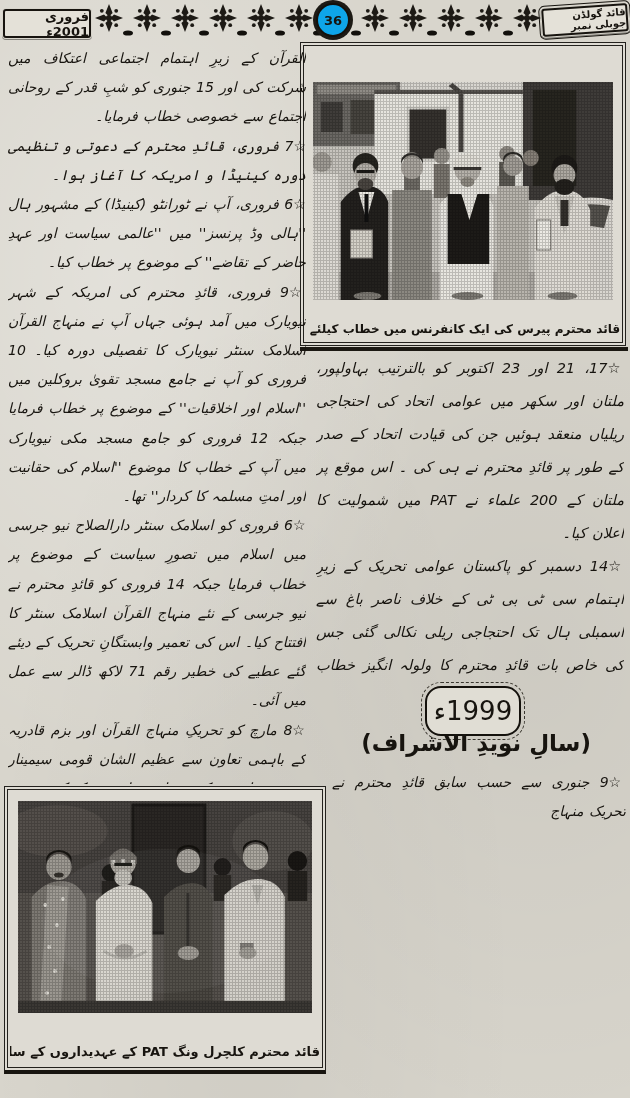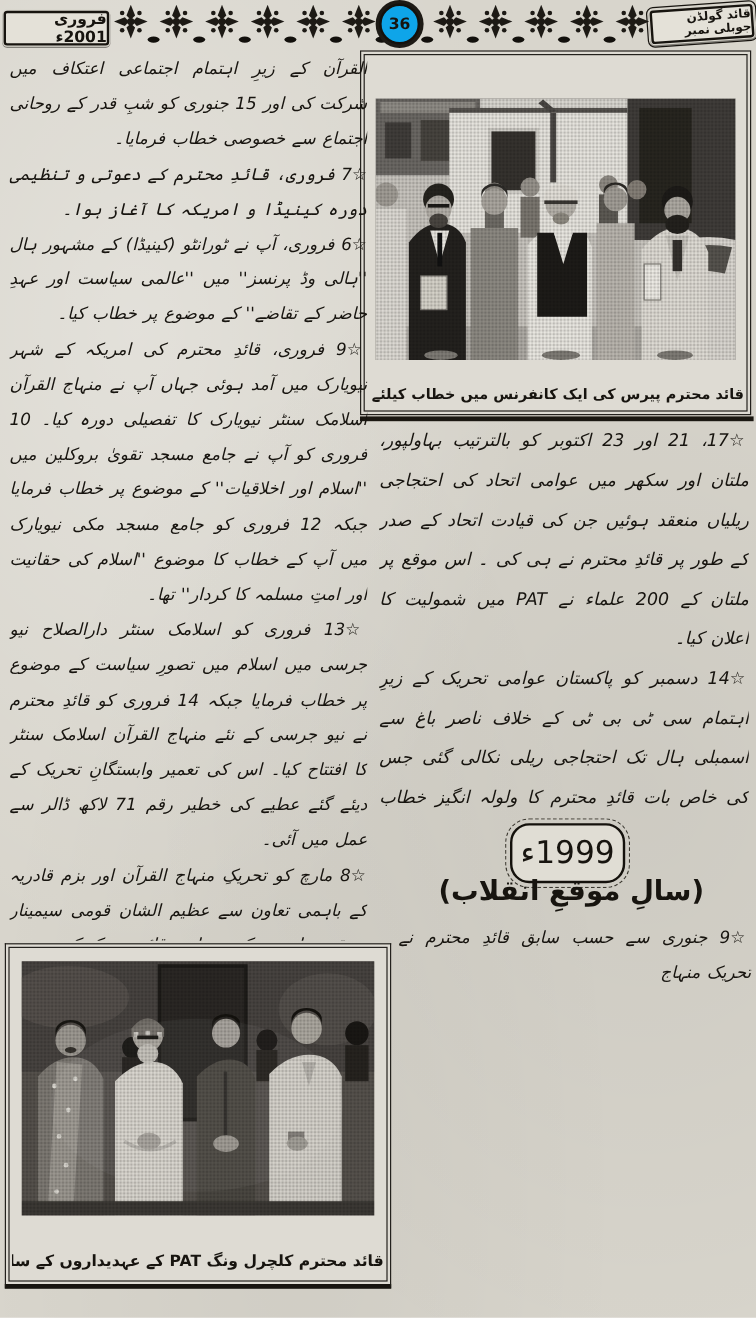--- a/index.html
+++ b/index.html
@@ -214,33 +214,33 @@
 
 <div class="abs urdu" id="right-text-top">
   <p class="para">☆17، 21 اور 23 اکتوبر کو بالترتیب بہاولپور، ملتان اور سکھر میں عوامی اتحاد کی احتجاجی ریلیاں منعقد ہوئیں جن کی قیادت اتحاد کے صدر کے طور پر قائدِ محترم نے ہی کی ۔ اس موقع پر ملتان کے 200 علماء نے PAT میں شمولیت کا اعلان کیا۔</p>
   <p class="para">☆14 دسمبر کو پاکستان عوامی تحریک کے زیرِ اہتمام سی ٹی بی ٹی کے خلاف ناصر باغ سے اسمبلی ہال تک احتجاجی ریلی نکالی گئی جس کی خاص بات قائدِ محترم کا ولولہ انگیز خطاب تھا۔</p>
 </div>
 
 <div class="abs" id="year-badge">
   <span>1999ء</span>
 </div>
 <div class="abs" id="year-subtitle">
-  <span>(سالِ موقعِ انقلاب)</span>
+  <span>(سالِ نویدِ الاشراف)</span>
 </div>
 
 <div class="abs urdu" id="right-text-bottom">
   <p class="para">☆9 جنوری سے حسب سابق قائدِ محترم نے تحریک منہاج</p>
 </div>
 
 <div class="abs urdu" id="left-text">
   <p class="para">القرآن کے زیرِ اہتمام اجتماعی اعتکاف میں شرکت کی اور 15 جنوری کو شبِ قدر کے روحانی اجتماع سے خصوصی خطاب فرمایا۔</p>
   <p class="para">☆7 فروری، قائدِ محترم کے دعوتی و تنظیمی دورہ کینیڈا و امریکہ کا آغاز ہوا۔</p>
   <p class="para">☆6 فروری، آپ نے ٹورانٹو (کینیڈا) کے مشہور ہال ''ہالی وڈ پرنسز'' میں ''عالمی سیاست اور عہدِ حاضر کے تقاضے'' کے موضوع پر خطاب کیا۔</p>
   <p class="para">☆9 فروری، قائدِ محترم کی امریکہ کے شہر نیویارک میں آمد ہوئی جہاں آپ نے منہاج القرآن اسلامک سنٹر نیویارک کا تفصیلی دورہ کیا۔ 10 فروری کو آپ نے جامع مسجد تقویٰ بروکلین میں ''اسلام اور اخلاقیات'' کے موضوع پر خطاب فرمایا جبکہ 12 فروری کو جامع مسجد مکی نیویارک میں آپ کے خطاب کا موضوع ''اسلام کی حقانیت اور امتِ مسلمہ کا کردار'' تھا۔</p>
-  <p class="para">☆13 فروری کو اسلامک سنٹر دارالصلاح نیو جرسی میں اسلام میں تصورِ سیاست کے موضوع پر خطاب فرمایا جبکہ 14 فروری کو قائدِ محترم نے نیو جرسی کے نئے منہاج القرآن اسلامک سنٹر کا افتتاح کیا۔ اس کی تعمیر وابستگانِ تحریک کے دیئے گئے عطیے کی خطیر رقم 71 لاکھ ڈالر سے عمل میں آئی۔</p>
+  <p class="para">☆6 فروری کو اسلامک سنٹر دارالصلاح نیو جرسی میں اسلام میں تصورِ سیاست کے موضوع پر خطاب فرمایا جبکہ 14 فروری کو قائدِ محترم نے نیو جرسی کے نئے منہاج القرآن اسلامک سنٹر کا افتتاح کیا۔ اس کی تعمیر وابستگانِ تحریک کے دیئے گئے عطیے کی خطیر رقم 71 لاکھ ڈالر سے عمل میں آئی۔</p>
   <p class="para">☆8 مارچ کو تحریکِ منہاج القرآن اور بزم قادریہ کے باہمی تعاون سے عظیم الشان قومی سیمینار منعقد ہوا جس کی صدارت قائدِ تحریک کی دعوت پر نقیب الاشراف السید ظفر الگیلانی (برادرِ حقیقی حضور قبلہ پیر صاحب) نے فرمائی ۔ اس قومی سیمینار میں خطیب</p>
 </div>
 
 <div class="abs frame" id="bottom-frame">
   <div class="frame-inner">
     <div class="photo-box">
       <svg viewBox="0 0 302 212" preserveAspectRatio="none" aria-hidden="true">
         <rect width="302" height="212" fill="#55514c"></rect>
         <rect x="0" y="0" width="302" height="92" fill="#474340"></rect>
         <ellipse cx="40" cy="30" rx="52" ry="26" fill="#5d5954" opacity=".6"></ellipse>

